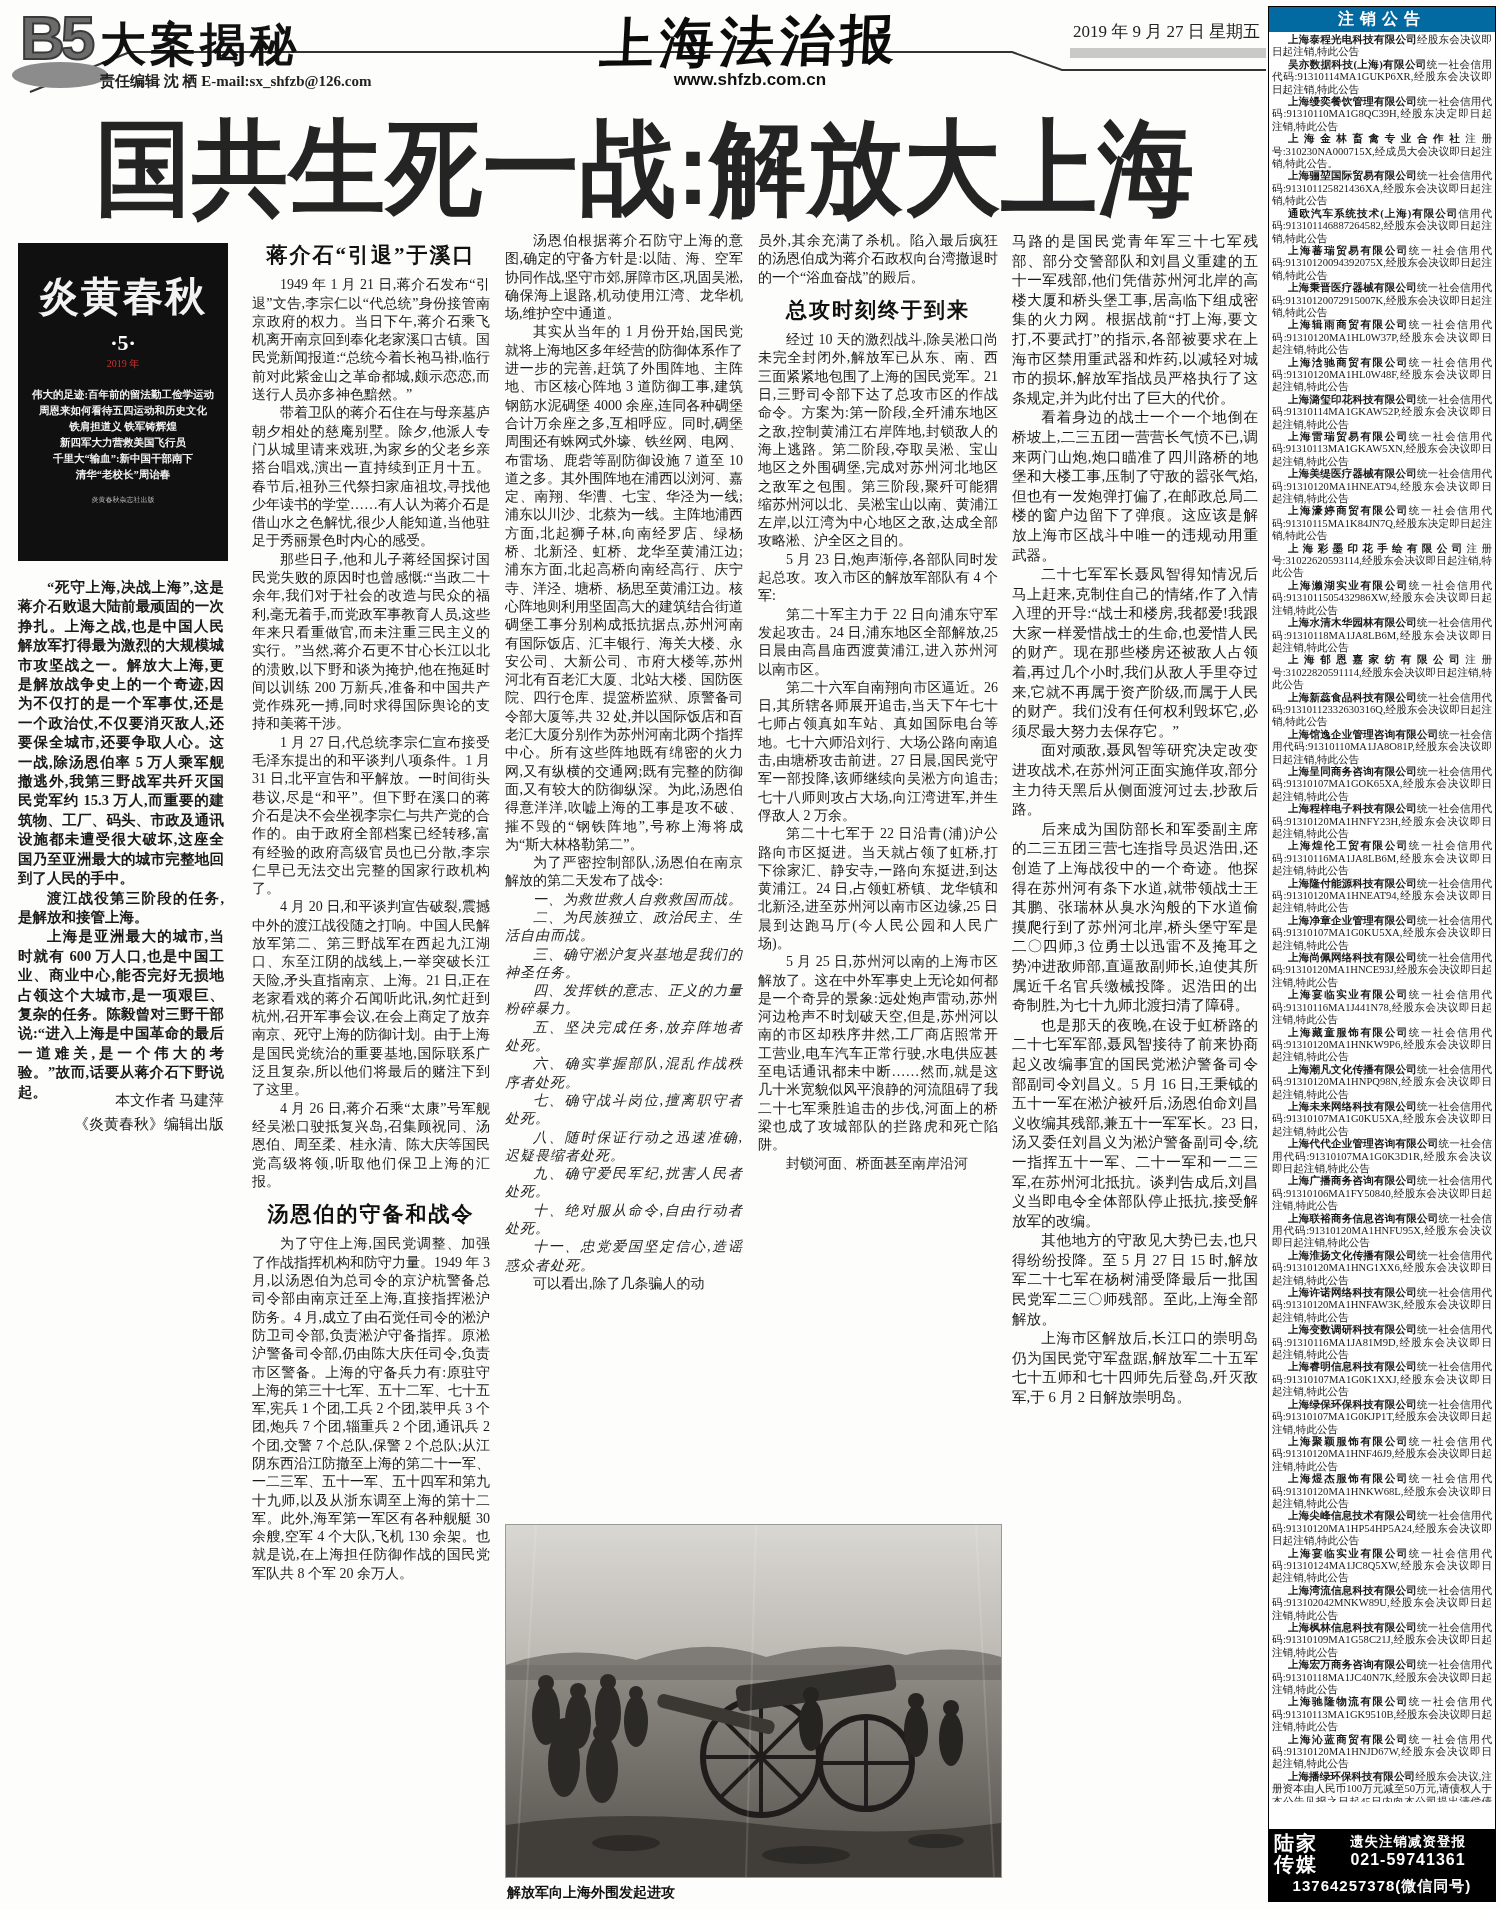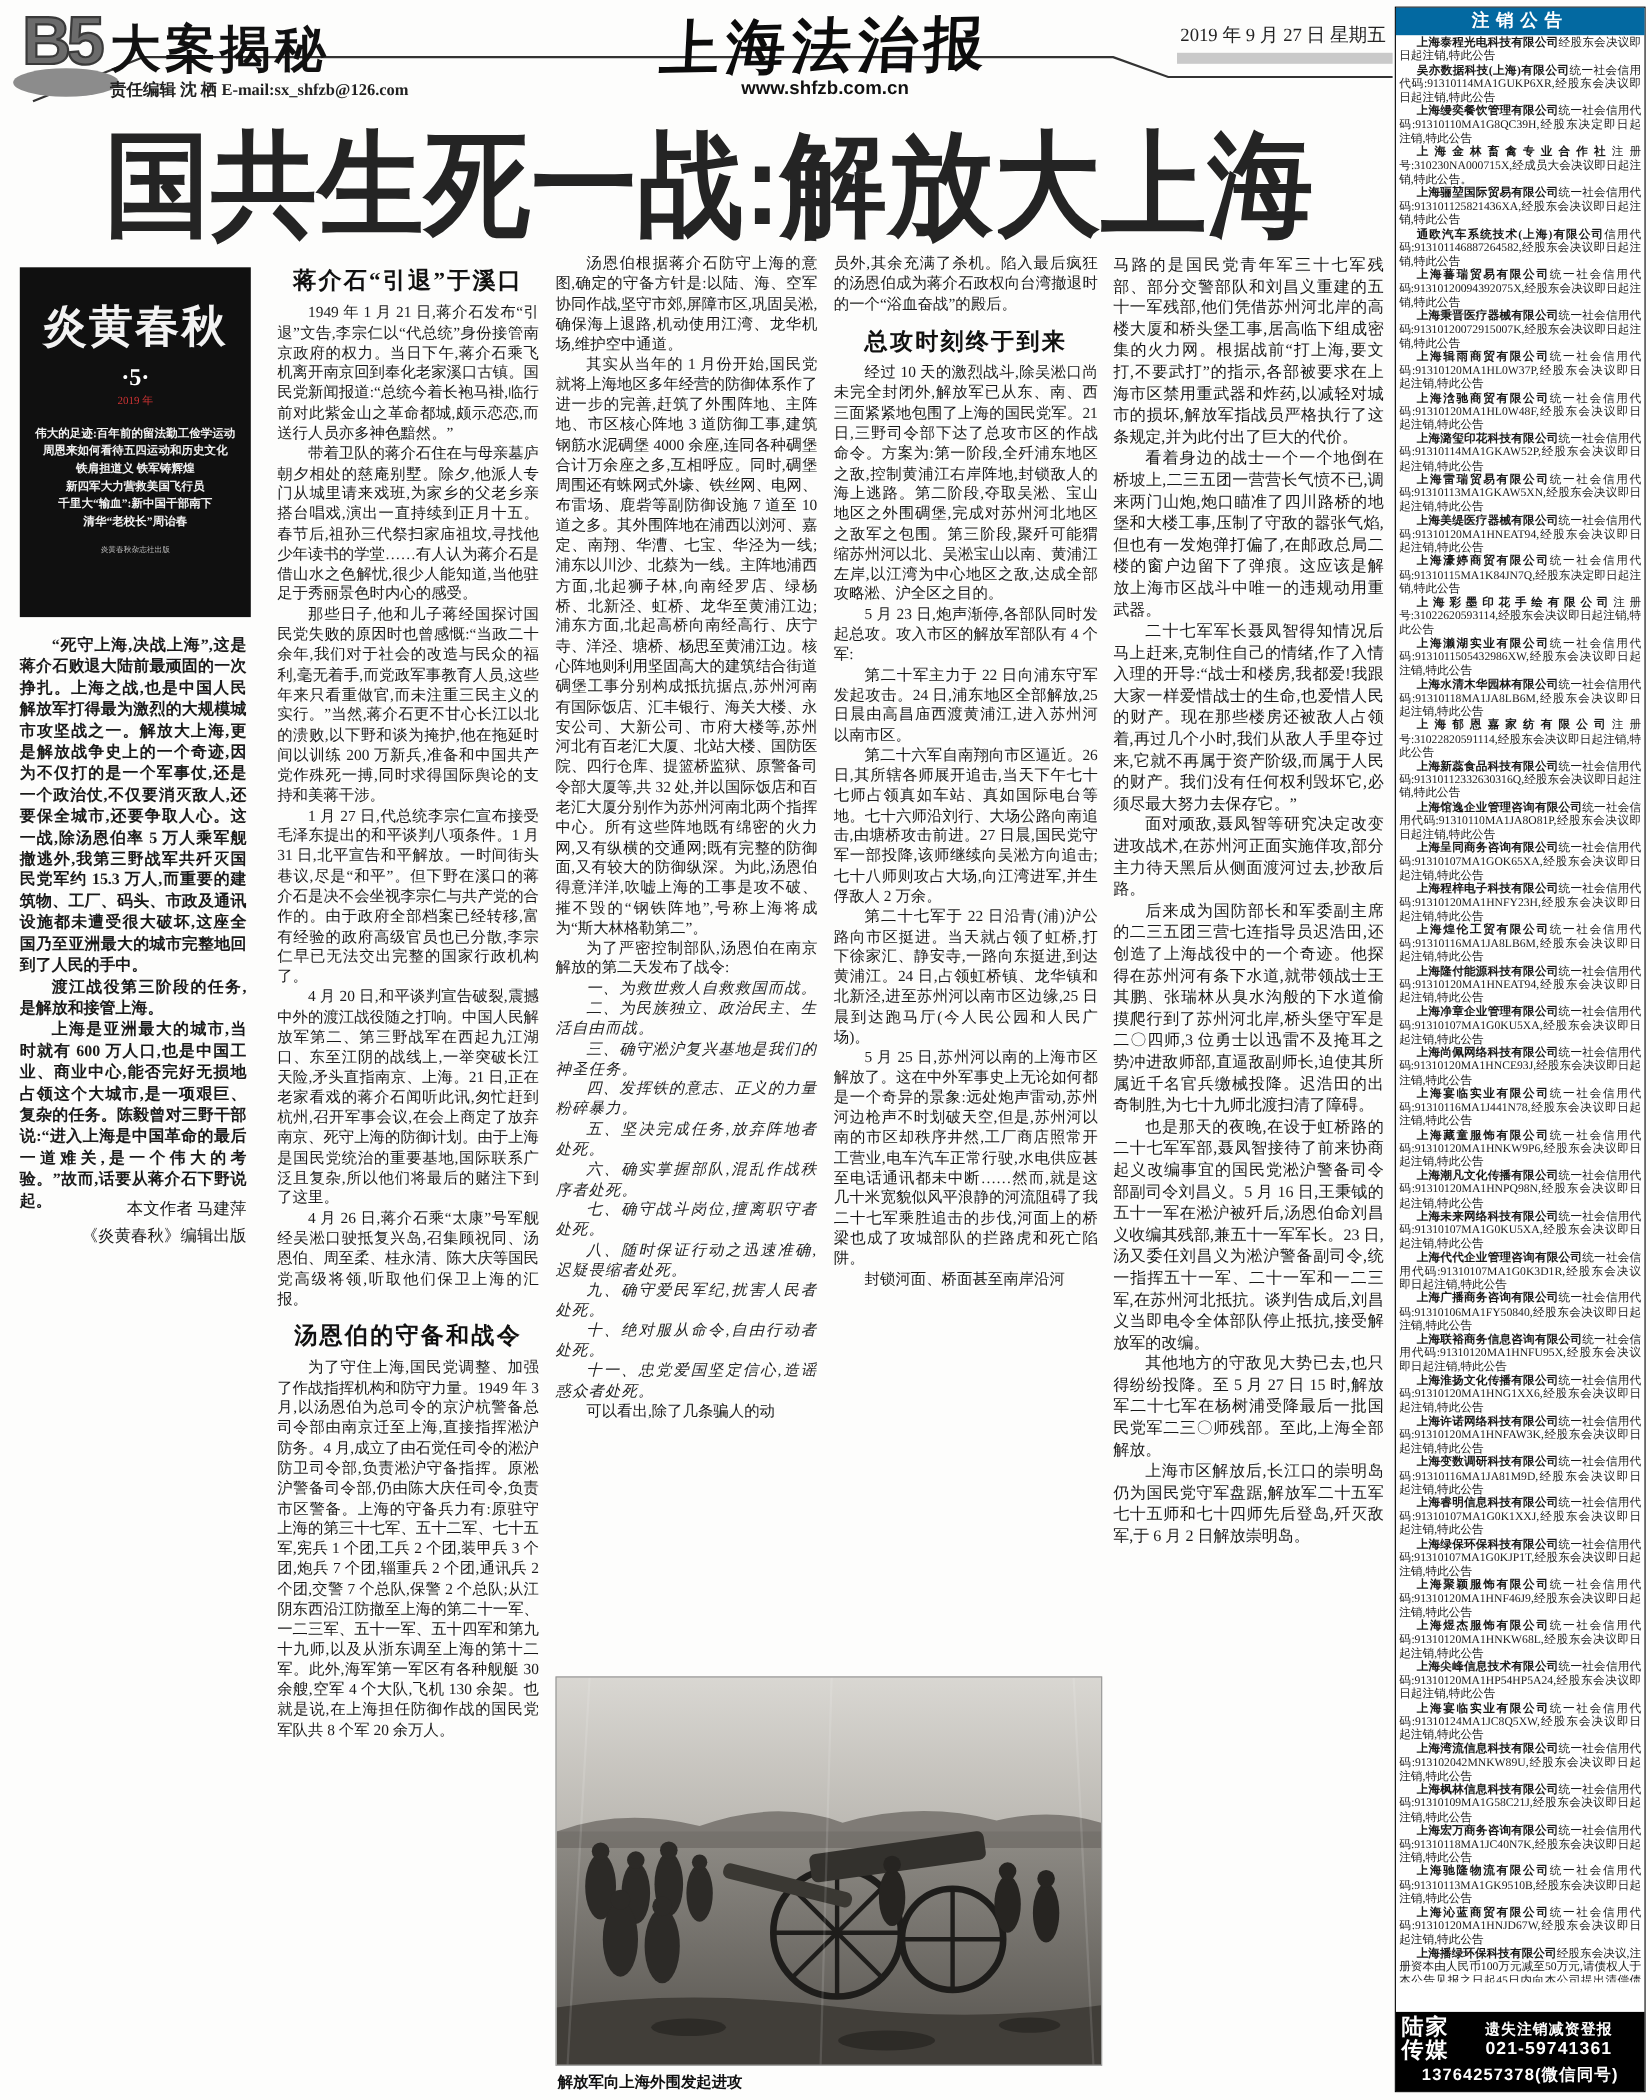--- a/index.html
+++ b/index.html
@@ -42,21 +42,21 @@
   
   .photo{left:505px;top:1524px;width:495px;height:352px;background:#c9c7c2;overflow:hidden;border:1px solid #999;}
   .caption{left:507px;top:1884px;width:400px;font-weight:bold;font-size:14px;color:#111;}
   
   .ads{left:1268px;top:6px;width:228px;height:1896px;border:1.5px solid #000;background:#fff;box-sizing:border-box;}
   .ads .adshead{background:#0369a1;color:#fff;text-align:center;font-weight:900;font-size:16px;letter-spacing:6px;padding:2px 0;}
   .ads .entries{padding:2px 3px 0 3px;height:1768px;overflow:hidden;font-size:10.6px;line-height:12.4px;text-align:justify;}
   .ads .entries p{margin:0;text-indent:1.5em;}
   .ads .entries b{font-weight:900;}
   .adfoot{position:absolute;left:0;bottom:0;width:100%;background:#000;color:#fff;box-sizing:border-box;padding:4px 5px 5px 5px;}
-  .adfoot .row{display:flex;align-items:center;}
+  .adfoot .row{display:flex;}
   .adfoot .brand{font-weight:900;font-size:20px;line-height:21px;letter-spacing:2px;width:52px;}
   .adfoot .svc{flex:1;text-align:center;}
   .adfoot .svc .s1{font-size:13.5px;font-weight:bold;letter-spacing:1px;}
   .adfoot .svc .s2{font-family:"Liberation Sans",sans-serif;font-size:16px;font-weight:900;letter-spacing:1px;}
   .adfoot .s3{font-family:"Liberation Sans",sans-serif;text-align:center;font-size:15px;font-weight:900;margin-top:2px;letter-spacing:1px;}
 </style>
 </head>
 <body>
 
 <svg class="abs hrule" viewBox="0 0 1500 100">

